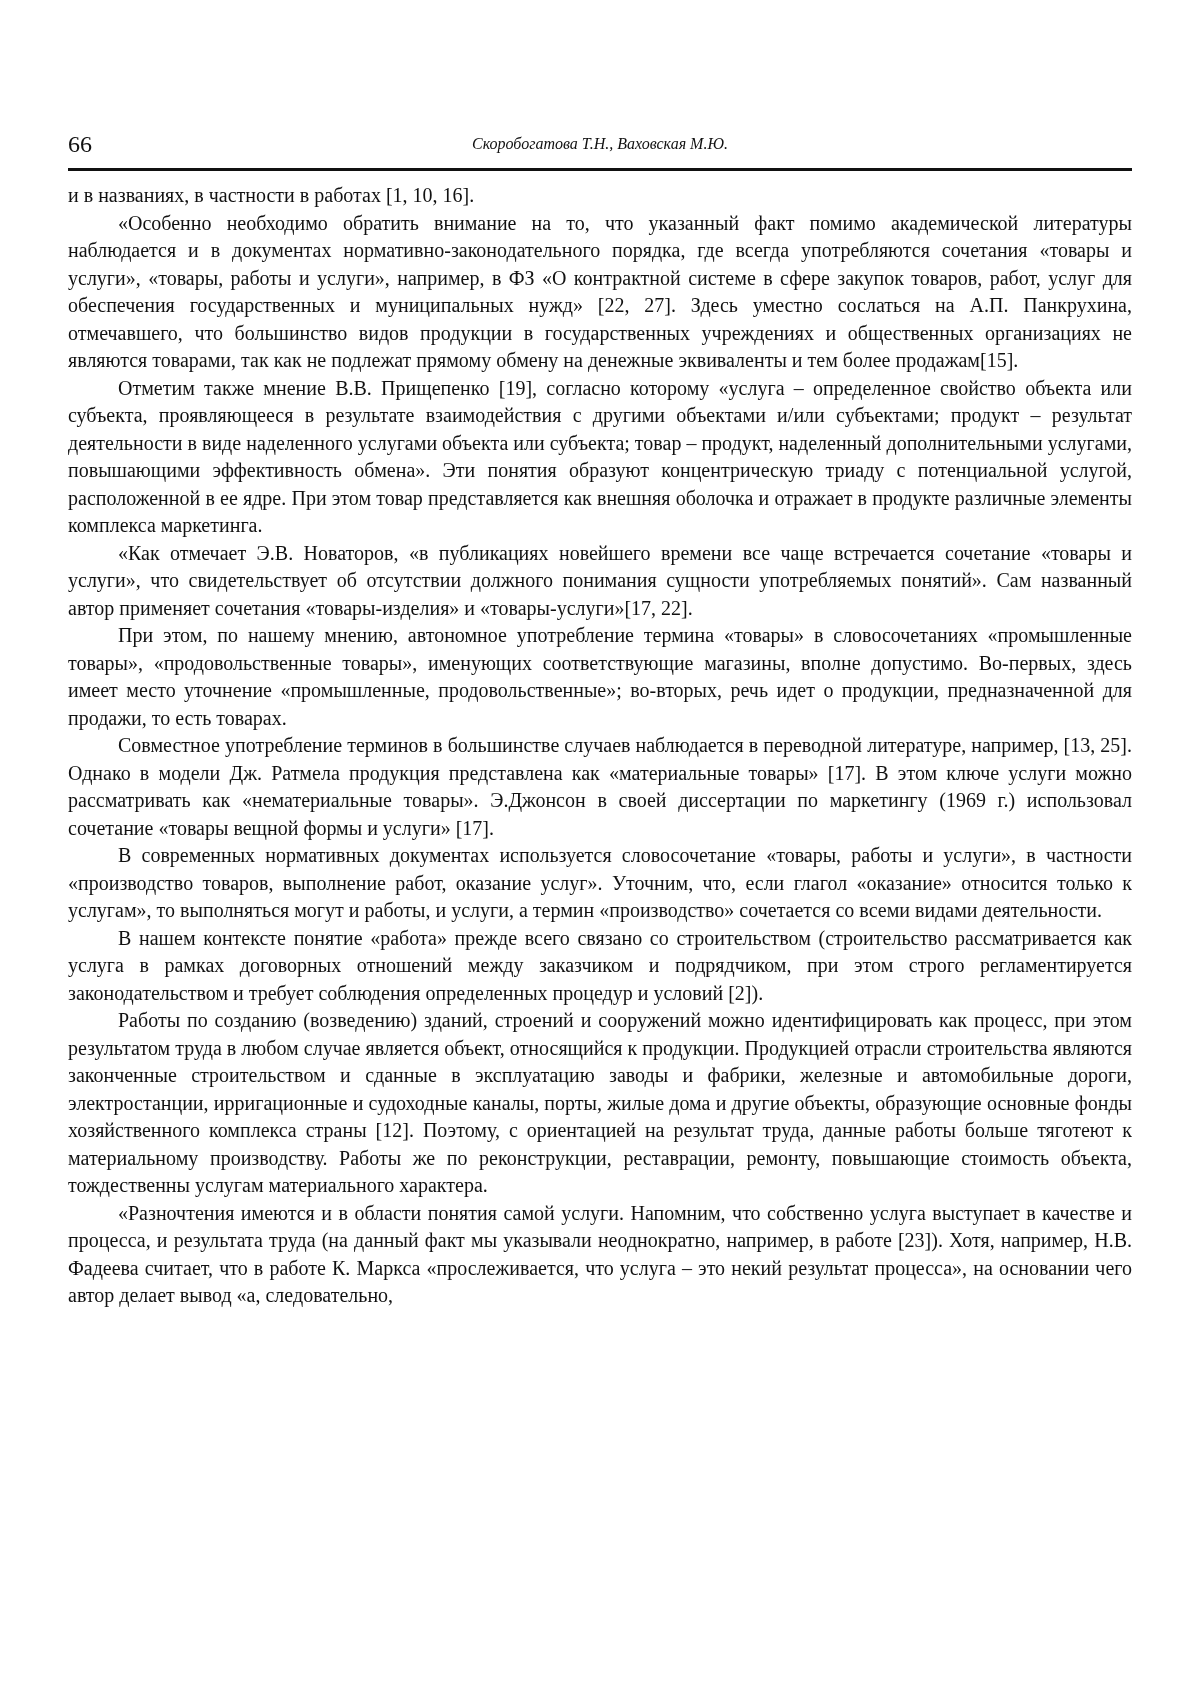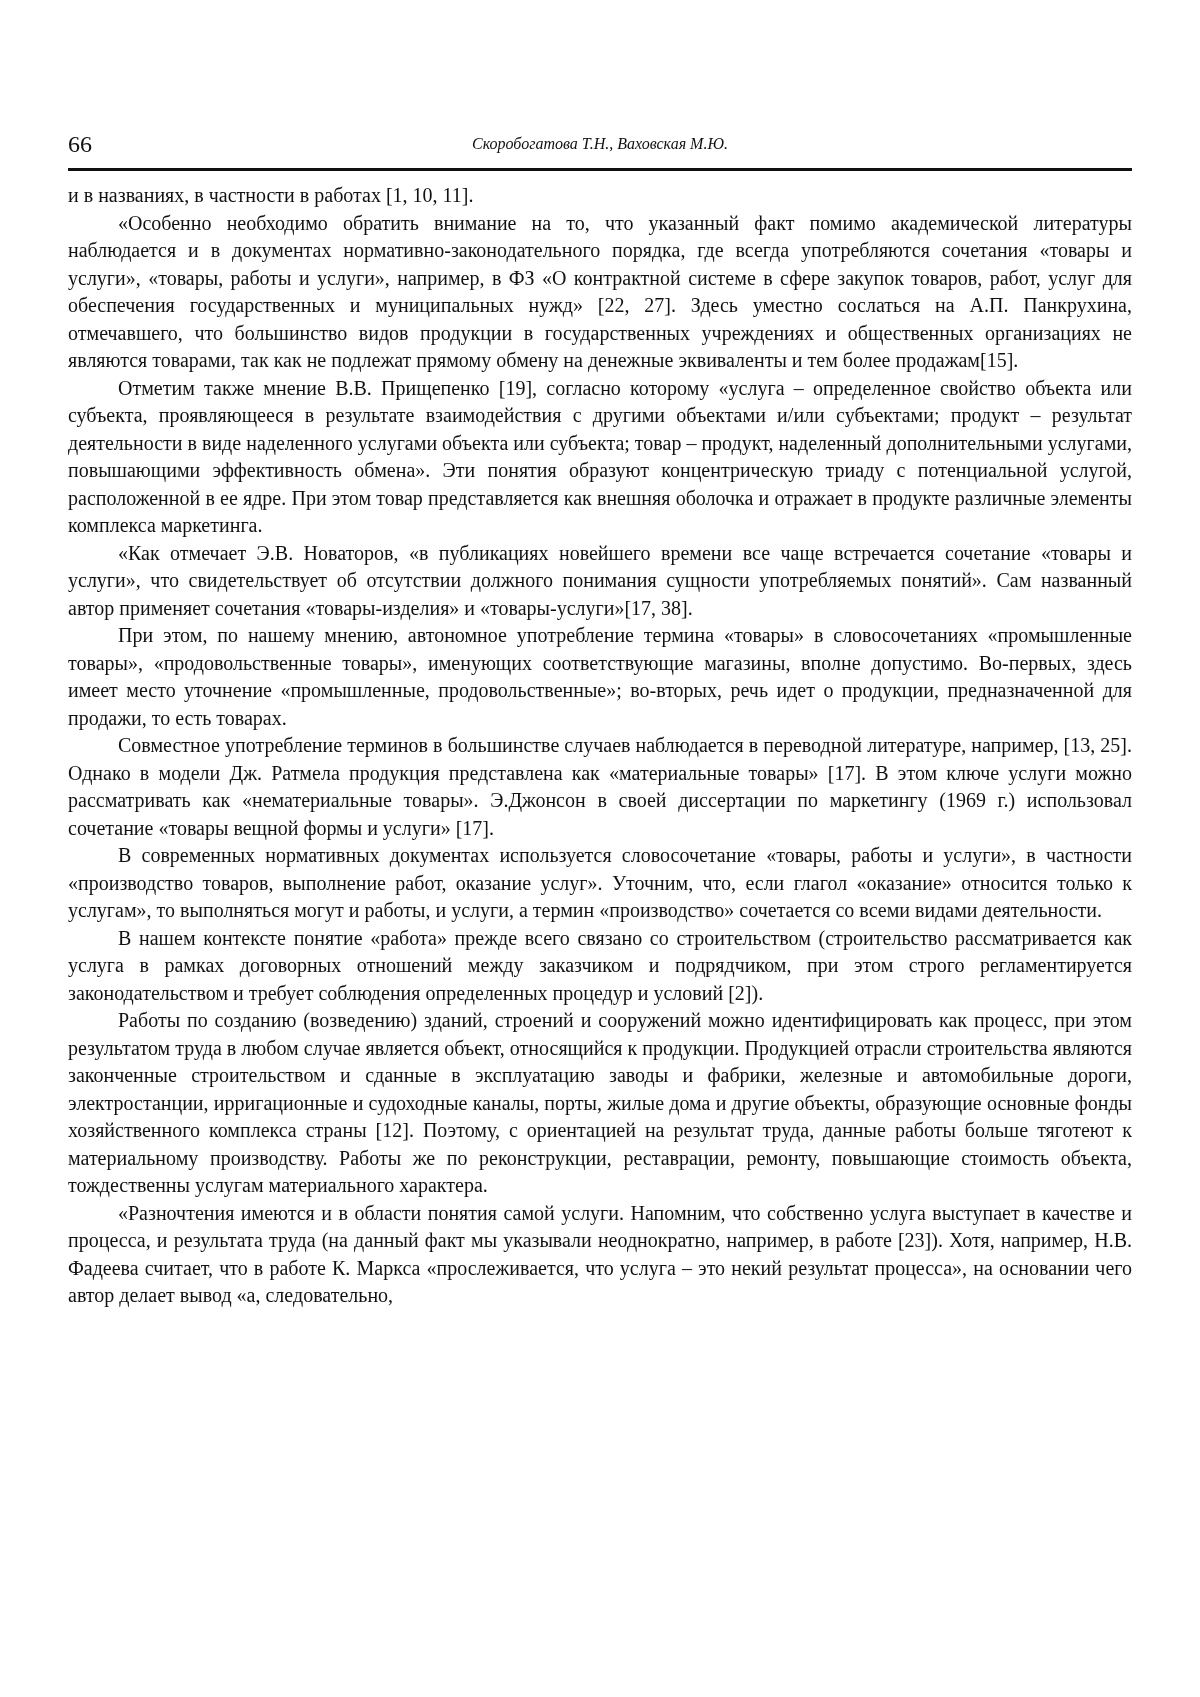--- a/index.html
+++ b/index.html
@@ -87,24 +87,24 @@
 <div class="page">
 
   <div class="running-head">
     <span class="page-number">66</span>
     <span class="authors">Скоробогатова Т.Н., Ваховская М.Ю.</span>
   </div>
 
   <div class="header-rule"></div>
 
   <div class="body-text">
-    <p class="no-indent">и в названиях, в частности в работах [1, 10, 11].</p>
+    <p class="no-indent">и в названиях, в частности в работах [1, 10, 16].</p>
     <p>«Особенно необходимо обратить внимание на то, что указанный факт помимо академической литературы наблюдается и в документах нормативно-законодательного порядка, где всегда употребляются сочетания «товары и услуги», «товары, работы и услуги», например, в ФЗ «О контрактной системе в сфере закупок товаров, работ, услуг для обеспечения государственных и муниципальных нужд» [22, 27]. Здесь уместно сослаться на А.П. Панкрухина, отмечавшего, что большинство видов продукции в государственных учреждениях и общественных организациях не являются товарами, так как не подлежат прямому обмену на денежные эквиваленты и тем более продажам[15].</p>
     <p>Отметим также мнение В.В. Прищепенко [19], согласно которому «услуга – определенное свойство объекта или субъекта, проявляющееся в результате взаимодействия с другими объектами и/или субъектами; продукт – результат деятельности в виде наделенного услугами объекта или субъекта; товар – продукт, наделенный дополнительными услугами, повышающими эффективность обмена». Эти понятия образуют концентрическую триаду с потенциальной услугой, расположенной в ее ядре. При этом товар представляется как внешняя оболочка и отражает в продукте различные элементы комплекса маркетинга.</p>
-    <p>«Как отмечает Э.В. Новаторов, «в публикациях новейшего времени все чаще встречается сочетание «товары и услуги», что свидетельствует об отсутствии должного понимания сущности употребляемых понятий». Сам названный автор применяет сочетания «товары-изделия» и «товары-услуги»[17, 38].</p>
+    <p>«Как отмечает Э.В. Новаторов, «в публикациях новейшего времени все чаще встречается сочетание «товары и услуги», что свидетельствует об отсутствии должного понимания сущности употребляемых понятий». Сам названный автор применяет сочетания «товары-изделия» и «товары-услуги»[17, 22].</p>
     <p>При этом, по нашему мнению, автономное употребление термина «товары» в словосочетаниях «промышленные товары», «продовольственные товары», именующих соответствующие магазины, вполне допустимо. Во-первых, здесь имеет место уточнение «промышленные, продовольственные»; во-вторых, речь идет о продукции, предназначенной для продажи, то есть товарах.</p>
     <p>Совместное употребление терминов в большинстве случаев наблюдается в переводной литературе, например, [13, 25]. Однако в модели Дж. Ратмела продукция представлена как «материальные товары» [17]. В этом ключе услуги можно рассматривать как «нематериальные товары». Э.Джонсон в своей диссертации по маркетингу (1969 г.) использовал сочетание «товары вещной формы и услуги» [17].</p>
     <p>В современных нормативных документах используется словосочетание «товары, работы и услуги», в частности «производство товаров, выполнение работ, оказание услуг». Уточним, что, если глагол «оказание» относится только к услугам», то выполняться могут и работы, и услуги, а термин «производство» сочетается со всеми видами деятельности.</p>
     <p>В нашем контексте понятие «работа» прежде всего связано со строительством (строительство рассматривается как услуга в рамках договорных отношений между заказчиком и подрядчиком, при этом строго регламентируется законодательством и требует соблюдения определенных процедур и условий [2]).</p>
     <p>Работы по созданию (возведению) зданий, строений и сооружений можно идентифицировать как процесс, при этом результатом труда в любом случае является объект, относящийся к продукции. Продукцией отрасли строительства являются законченные строительством и сданные в эксплуатацию заводы и фабрики, железные и автомобильные дороги, электростанции, ирригационные и судоходные каналы, порты, жилые дома и другие объекты, образующие основные фонды хозяйственного комплекса страны [12]. Поэтому, с ориентацией на результат труда, данные работы больше тяготеют к материальному производству. Работы же по реконструкции, реставрации, ремонту, повышающие стоимость объекта, тождественны услугам материального характера.</p>
     <p>«Разночтения имеются и в области понятия самой услуги. Напомним, что собственно услуга выступает в качестве и процесса, и результата труда (на данный факт мы указывали неоднократно, например, в работе [23]). Хотя, например, Н.В. Фадеева считает, что в работе К. Маркса «прослеживается, что услуга – это некий результат процесса», на основании чего автор делает вывод «а, следовательно,</p>
   </div>
 
   <div class="page-footer">
     <span>Журнал «Теоретическая экономика» № 5 | 2025</span>

